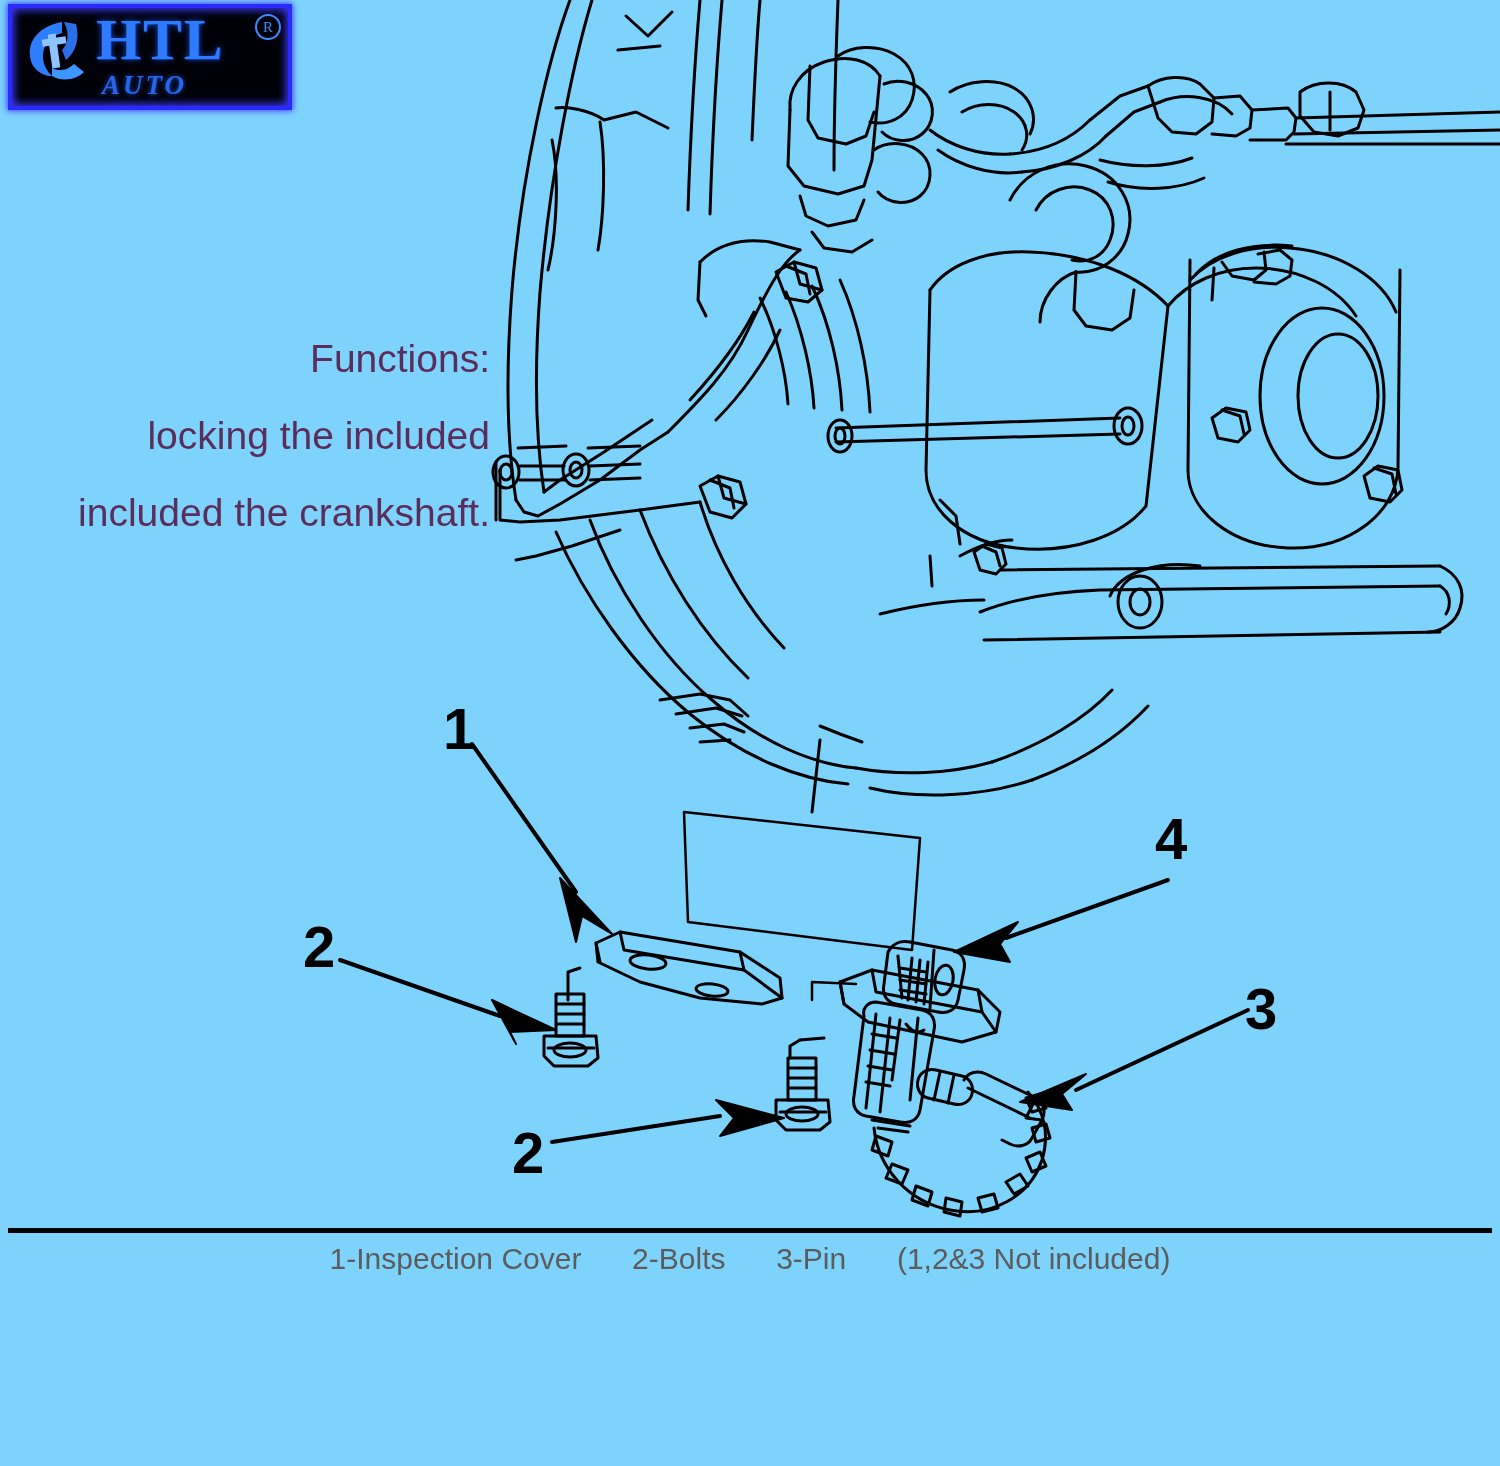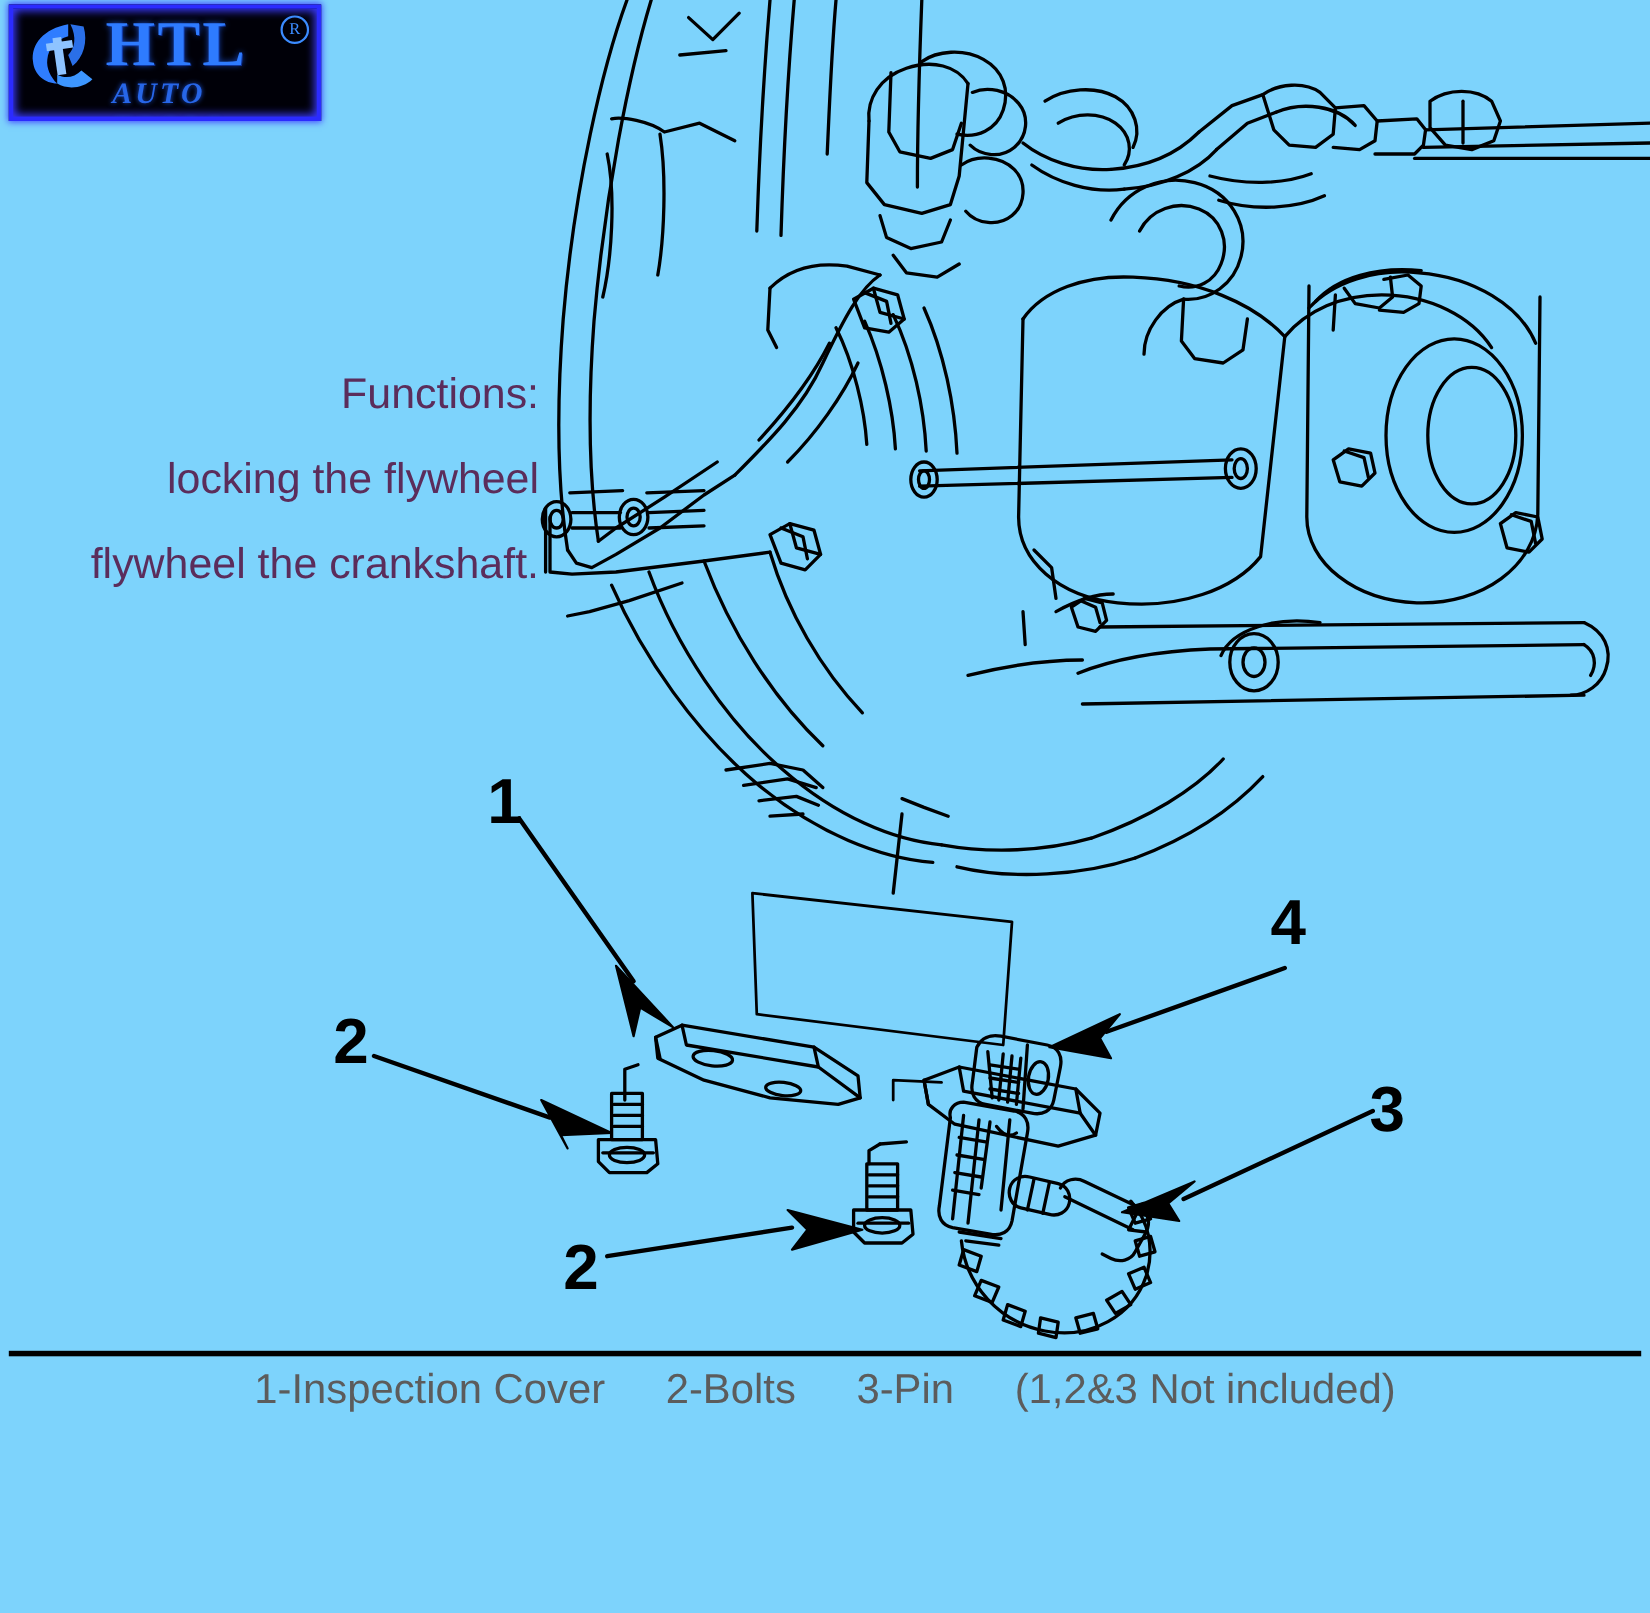--- a/index.html
+++ b/index.html
@@ -122,21 +122,21 @@
   }
 
   
   #caption {
     position: absolute;
     left: 0;
     top: 1242px;
     width: 1500px;
     text-align: center;
     color: #5c5c5c;
-    font-size: 38px;
+    font-size: 30px;
   }
   .cap-line { white-space: nowrap; margin-bottom: 26px; }
   #cap-line-1 { letter-spacing: 0px; }
   .cap-gap { display: inline-block; width: 34px; }
 </style>
 </head>
 <body>
 
 <div id="page">
 
@@ -148,22 +148,22 @@
       <rect x="28" y="18" width="8" height="34" fill="#8ec3ff" transform="rotate(-8 32 35)"></rect>
       <rect x="20" y="22" width="24" height="7" fill="#8ec3ff" transform="rotate(-8 32 25)"></rect>
     </svg>
     <div id="logo-htl">HTL</div>
     <div id="logo-reg">R</div>
     <div id="logo-sub">AUTO TOOLS</div>
   </div>
 
   <div id="functions-block">
     <div>Functions:</div>
-    <div>locking the flywheel</div>
-    <div>flywheel the crankshaft.</div>
+    <div>locking the included</div>
+    <div>included the crankshaft.</div>
   </div>
 
   <svg id="drawing" viewBox="0 0 1500 1240">
     <g fill="none" stroke="#000000" stroke-width="3" stroke-linejoin="round" stroke-linecap="round">
 
       <path d="M570 0 C548 60 522 170 512 290 C505 380 508 450 516 500"></path>
       <path d="M592 0 C572 66 550 176 540 292 C534 372 536 440 544 492"></path>
       <path d="M556 108 C566 106 590 110 604 120 L636 112 L668 128"></path>
       <path d="M552 140 C560 178 556 236 548 270"></path>
       <path d="M600 122 C606 160 604 216 598 250"></path>

